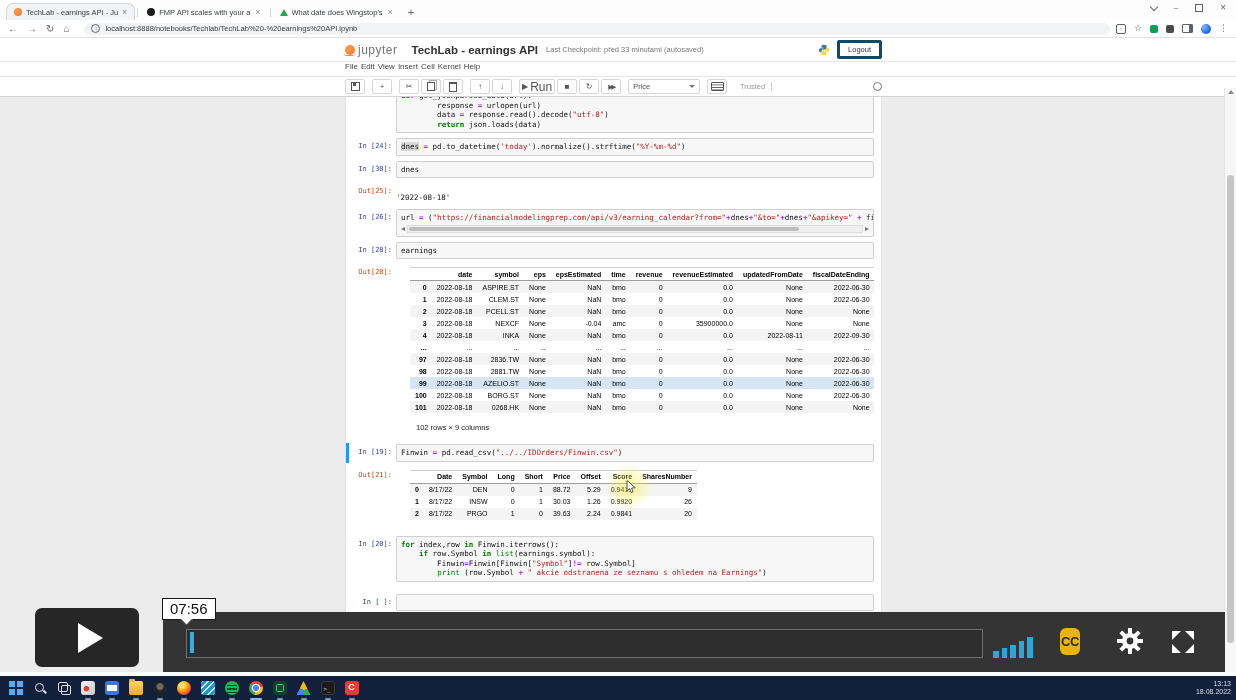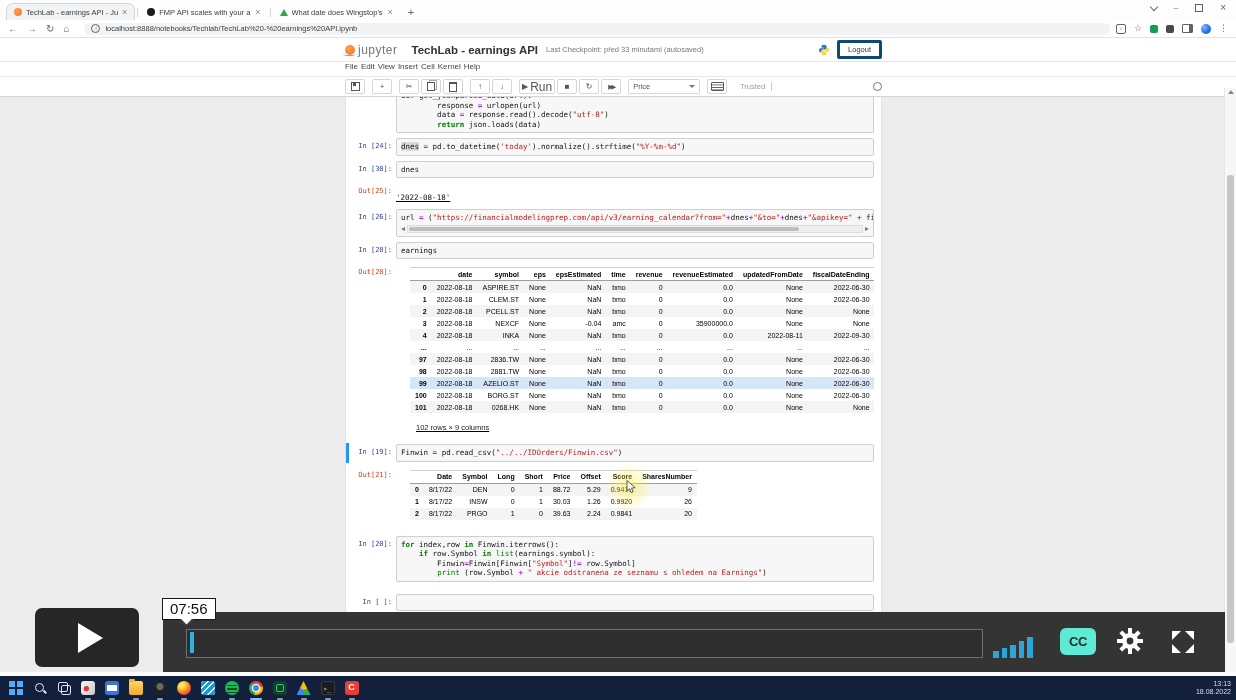--- a/index.html
+++ b/index.html
@@ -87,21 +87,21 @@
   .prompt.in{color:#303f9f;}
   .prompt.out{color:#d84315;}
   .input-box{flex:1;margin-right:7px;background:#f7f7f7;border:1px solid #cfcfcf;border-radius:2px;padding:3px 4px;overflow:hidden;}
   .code{font-family:"DejaVu Sans Mono",monospace;font-size:7.5px;line-height:9.5px;color:#111;white-space:pre;}
   .cell-a .input-box{margin-top:-10px;border-top:none;}
   .tk-kw{color:#008000;font-weight:bold;}
   .tk-st{color:#ba2121;}
   .tk-op{color:#aa22ff;font-weight:bold;}
   .tk-bi{color:#008000;}
   .tk-hl{background:#d9d9d9;}
-  .out-content{flex:1;padding-top:3px;overflow:hidden;margin-right:7px;text-decoration:underline;}
+  .out-content{flex:1;padding-top:3px;overflow:hidden;margin-right:7px;}
   .out-text{font-family:"DejaVu Sans Mono",monospace;font-size:7.5px;color:#111;}
   .hscroll{display:flex;align-items:center;margin-top:3px;height:7px;}
   .arrL{width:0;height:0;border-top:2.5px solid transparent;border-bottom:2.5px solid transparent;border-right:4px solid #777;margin-right:2px;}
   .arrR{width:0;height:0;border-top:2.5px solid transparent;border-bottom:2.5px solid transparent;border-left:4px solid #777;margin-left:2px;}
   .hs-track{flex:1;height:6px;background:#efefef;border:1px solid #dcdcdc;position:relative;}
   .hs-thumb{position:absolute;left:1px;top:0.5px;height:4px;width:86%;background:#bdbdbd;border-radius:2px;}
   .df-wrap{margin-left:14px;display:inline-block;}
   table.df{border-collapse:collapse;font-size:7px;color:#000;}
   table.df th,table.df td{padding:2.5px 5px;text-align:right;white-space:nowrap;border:none;font-family:"Liberation Sans",sans-serif;}
   table.df thead th{font-weight:bold;border-top:1px solid #d0d0d0;border-bottom:1px solid #9e9e9e;}
@@ -126,21 +126,21 @@
   .play-tri{width:0;height:0;border-top:15px solid transparent;border-bottom:15px solid transparent;border-left:25px solid #fff;margin-left:6px;}
   .seek-tooltip{position:absolute;left:162px;top:598px;z-index:12;background:#fff;border:1.5px solid #161616;color:#111;
     font-size:15px;padding:1px 7px 2px 7px;font-family:"Liberation Sans",sans-serif;}
   .seek-tooltip::after{content:"";position:absolute;left:19px;bottom:-5px;width:8px;height:8px;background:#fff;border-right:1.5px solid #161616;border-bottom:1.5px solid #161616;transform:rotate(45deg);}
   .control-bar{position:absolute;left:163px;top:612px;width:1062px;height:60px;background:#343434;z-index:10;}
   .seekbar{position:absolute;left:23px;top:17px;width:795px;height:27px;border:1px solid #6f6f6f;background:#2e2e2e;}
   .playhead{position:absolute;left:3px;top:2px;width:4px;height:21px;background:#2db3e2;}
   .volume{position:absolute;left:830px;bottom:14px;display:flex;align-items:flex-end;gap:3px;}
   .vbar{width:5.5px;background:#2ca6d9;}
   .vb1{height:7px;}.vb2{height:10px;}.vb3{height:13px;}.vb4{height:17px;}.vb5{height:21px;}
-  .cc-btn{position:absolute;left:897px;top:16px;width:36px;height:27px;background:#5eead4;border-radius:6px;display:flex;align-items:center;justify-content:center;font-weight:bold;font-size:13px;color:#2b2b2b;letter-spacing:-0.5px;}
+  .cc-btn{position:absolute;left:897px;top:16px;width:20px;height:27px;background:#eab308;border-radius:6px;display:flex;align-items:center;justify-content:center;font-weight:bold;font-size:13px;color:#2b2b2b;letter-spacing:-0.5px;}
   .gear-btn{position:absolute;left:953px;top:15px;}
   .fs-btn{position:absolute;left:1007px;top:17px;}
 
   
   .page-gap{height:4px;background:#fdfdfd;}
   .taskbar{position:relative;height:24px;background:#13203c;display:flex;align-items:center;padding-left:5px;}
   .tb-btn{position:relative;width:21px;height:23px;display:flex;align-items:center;justify-content:center;}
   .tb-glyph{width:14px;height:14px;display:block;position:relative;}
   .tb-ind{position:absolute;bottom:0px;left:50%;transform:translateX(-50%);width:6px;height:2px;border-radius:1px;background:#8795b5;}
   .tb-btn.active .tb-ind{width:12px;background:#85b9f6;}

